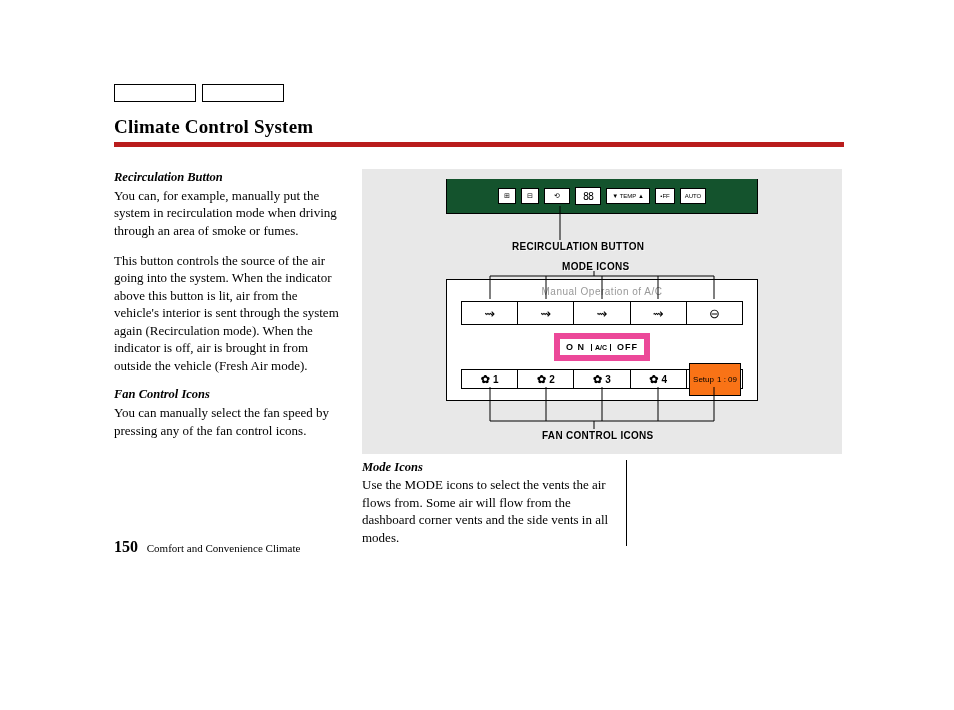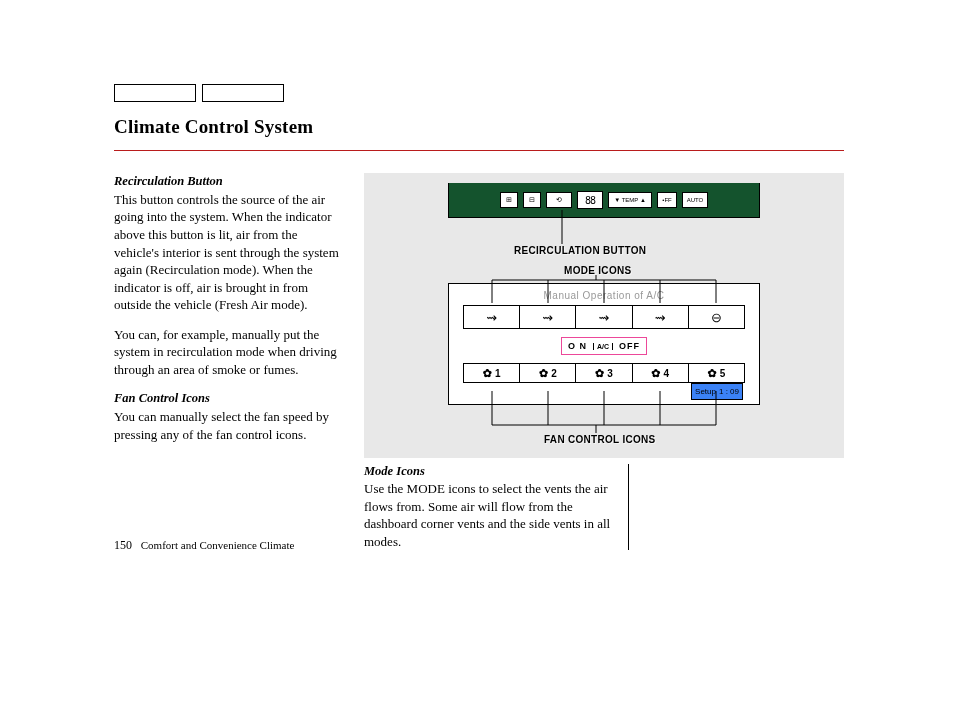--- a/index.html
+++ b/index.html
@@ -26,28 +26,27 @@
     width: 80px;
     height: 16px;
     border: 1px solid #000;
     margin-right: 6px;
   }
   .title {
     font-family: Georgia, "Times New Roman", serif;
     font-weight: bold;
     font-size: 19px;
     letter-spacing: 0.2px;
-    border-bottom: 1px solid #b91c1c;
-    padding-bottom: 12px;
+    border-bottom: 5px solid #b91c1c;
+    padding-bottom: 4px;
     margin-bottom: 22px;
   }
   .columns {
     display: flex;
     gap: 18px;
-    justify-content: space-between;
   }
   .col-left {
     width: 230px;
     font-size: 13px;
     line-height: 1.35;
   }
   .col-right {
     width: 480px;
   }
   .subhead {
@@ -152,21 +151,21 @@
     font-size: 13px;
   }
   .mode-cell:last-child { border-right: none; }
   .ac-row {
     display: flex;
     justify-content: center;
     align-items: center;
     margin: 8px 0;
   }
   .ac-box {
-    border: 1px solid #ec4899;
+    border: 6px solid #ec4899;
     display: flex;
     align-items: center;
     height: 16px;
   }
   .ac-seg {
     font-size: 9px;
     font-weight: bold;
     padding: 0 6px;
     letter-spacing: 1px;
     font-family: Arial, sans-serif;
@@ -199,22 +198,22 @@
   }
   .fan-cell:last-child { border-right: none; }
   .fan-glyph { font-size: 11px; }
   .time-box {
     position: absolute;
     right: 16px;
     bottom: 4px;
     border: 1px solid #000;
     font-size: 8px;
     font-family: Arial, sans-serif;
-    padding: 3px 3px;
-    background: #3b82f6;
+    padding: 11px 3px;
+    background: #f97316;
     display: flex;
     gap: 3px;
     align-items: center;
   }
   svg.lines {
     position: absolute;
     left: 0;
     top: 0;
     width: 480px;
     height: 285px;
@@ -228,41 +227,41 @@
   }
   .fig-caption .subhead { font-size: 12.5px; }
   .fig-caption .para { font-size: 13px; line-height: 1.35; margin-bottom: 8px; }
   .footer {
     position: absolute;
     left: 114px;
     top: 538px;
     font-size: 11px;
   }
   .footer .pn {
-    font-weight: normal;
-    font-size: 12px;
+    font-weight: bold;
+    font-size: 16px;
     margin-right: 6px;
   }
 </style>
 </head>
 <body>
 
 <div class="page">
 
   <div class="top-boxes">
     <span></span><span></span>
   </div>
 
   <div class="title">Climate Control System</div>
 
   <div class="columns">
     <div class="col-left">
       <div class="subhead">Recirculation Button</div>
+      <div class="para">You can, for example, manually put the system in recirculation mode when driving through an area of smoke or fumes.</div>
       <div class="para">This button controls the source of the air going into the system. When the indicator above this button is lit, air from the vehicle's interior is sent through the system again (Recircula­tion mode). When the indicator is off, air is brought in from outside the vehicle (Fresh Air mode).</div>
-      <div class="para">You can, for example, manually put the system in recirculation mode when driving through an area of smoke or fumes.</div>
 
       <div class="subhead">Fan Control Icons</div>
       <div class="para">You can manually select the fan speed by pressing any of the fan control icons.</div>
     </div>
 
     <div class="col-right">
       <div class="figure">
 
         <div class="top-panel">
           <span class="tp-btn" style="width:18px">⊞</span>

